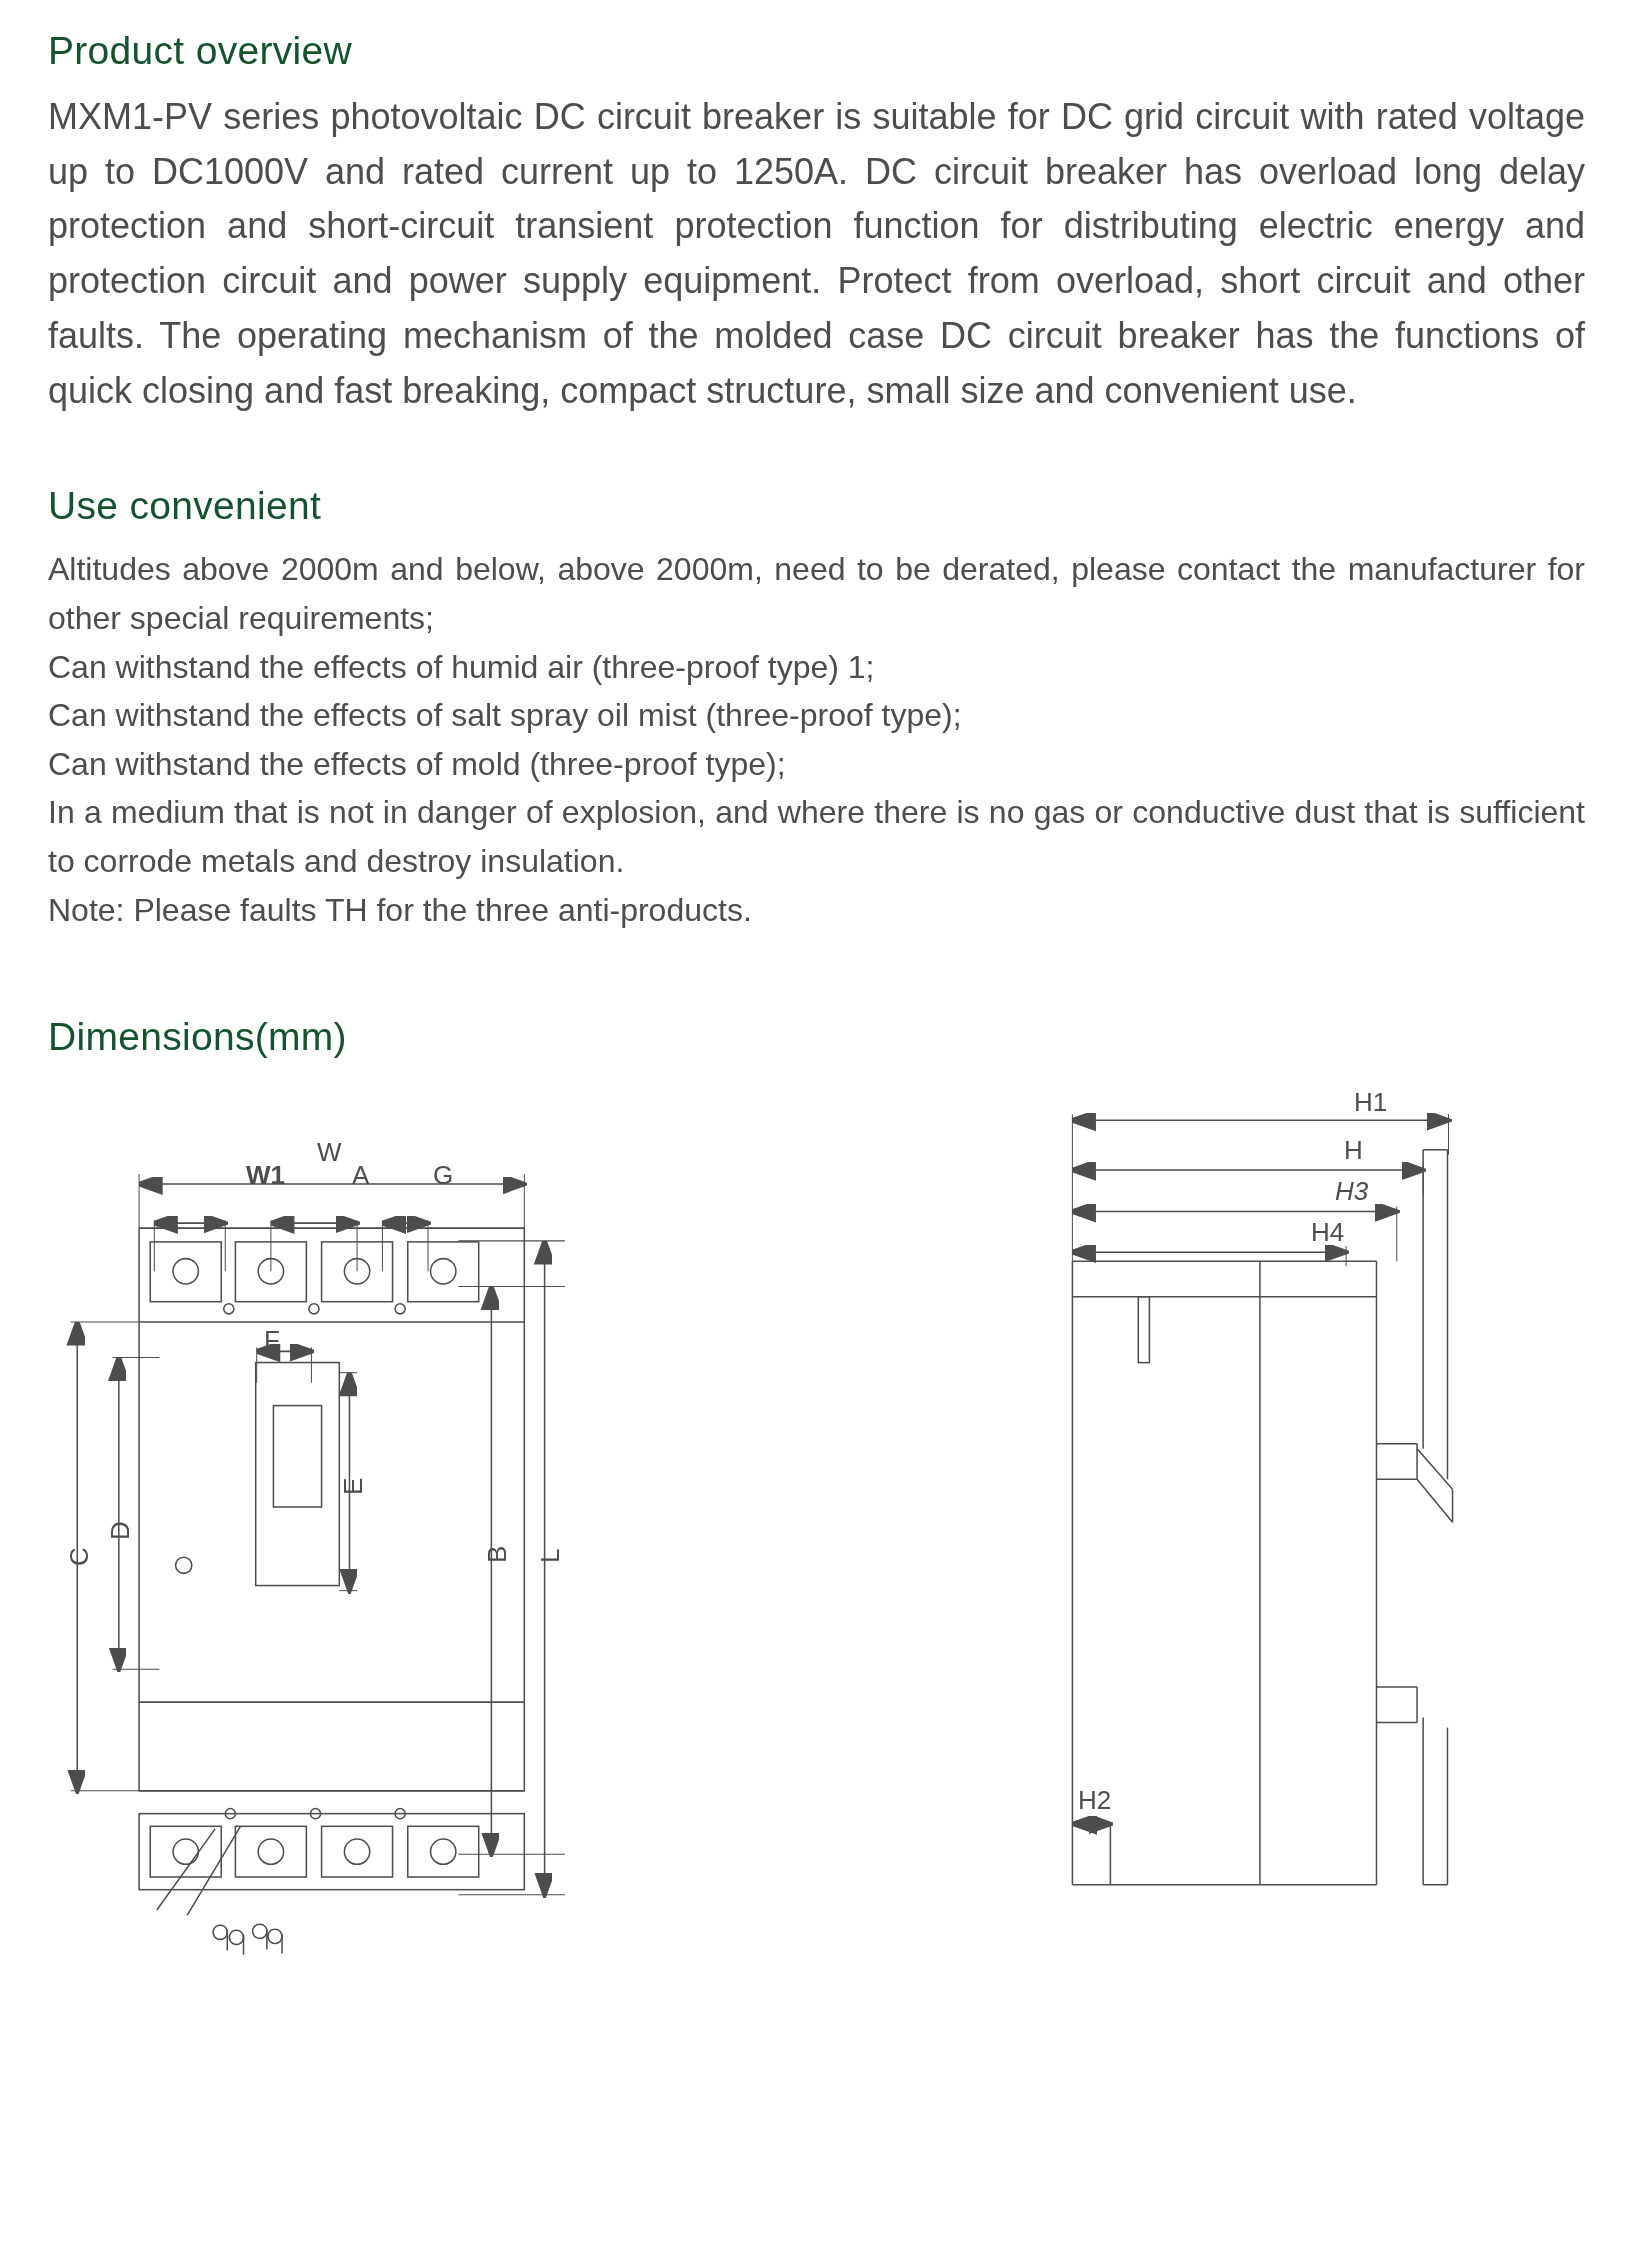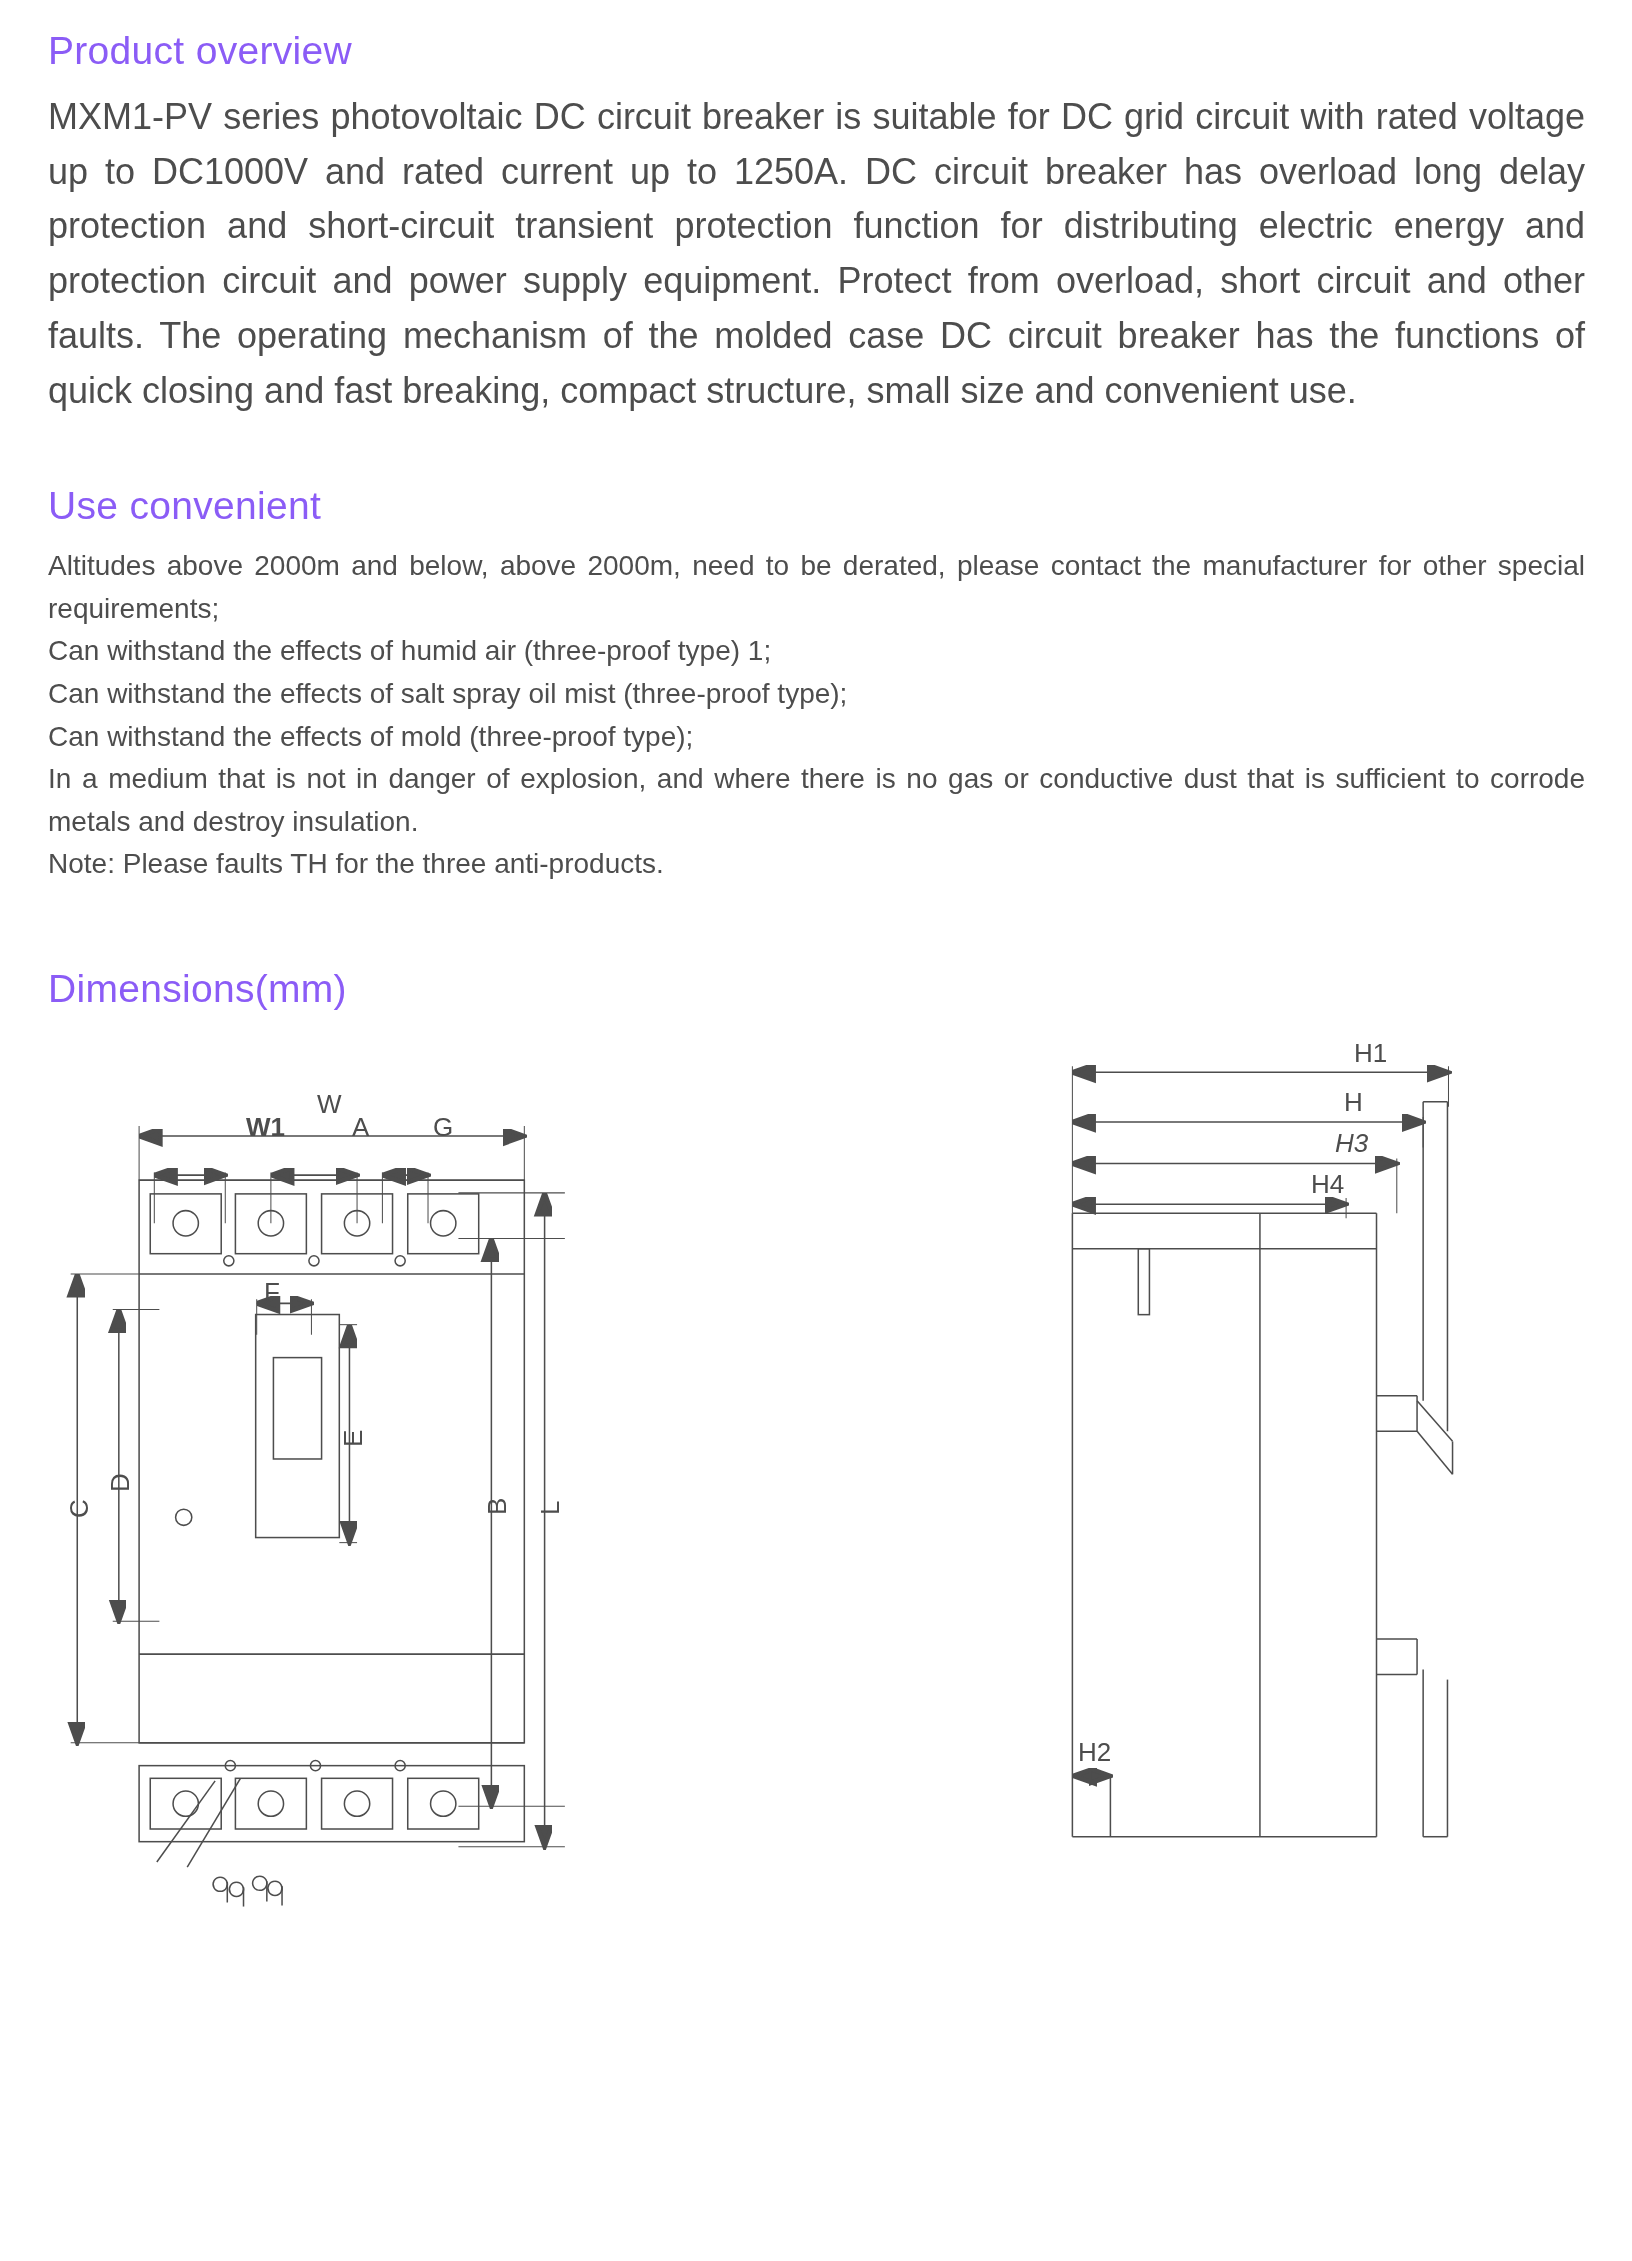--- a/index.html
+++ b/index.html
@@ -21,39 +21,39 @@
     width: 1633px;
     height: 2261px;
   }
   .content {
     position: absolute;
     left: 48px;
     top: 0;
     width: 1537px;
   }
   h2.section-title {
-    color: #8b5cf6;
+    color: #14532d;
     font-weight: normal;
     font-size: 39px;
     margin: 0;
     padding: 0;
     letter-spacing: 0.3px;
   }
   .para {
     font-size: 36px;
     line-height: 1.52;
     color: #4d4d4d;
     text-align: justify;
     margin: 0;
   }
   .para-block {
     margin-top: 17px;
   }
   .lines div {
-    font-size: 28px;
+    font-size: 32px;
     line-height: 1.52;
     color: #4d4d4d;
     text-align: justify;
   }
 
   
   .drawings {
     position: relative;
     width: 1537px;
     height: 862px;

